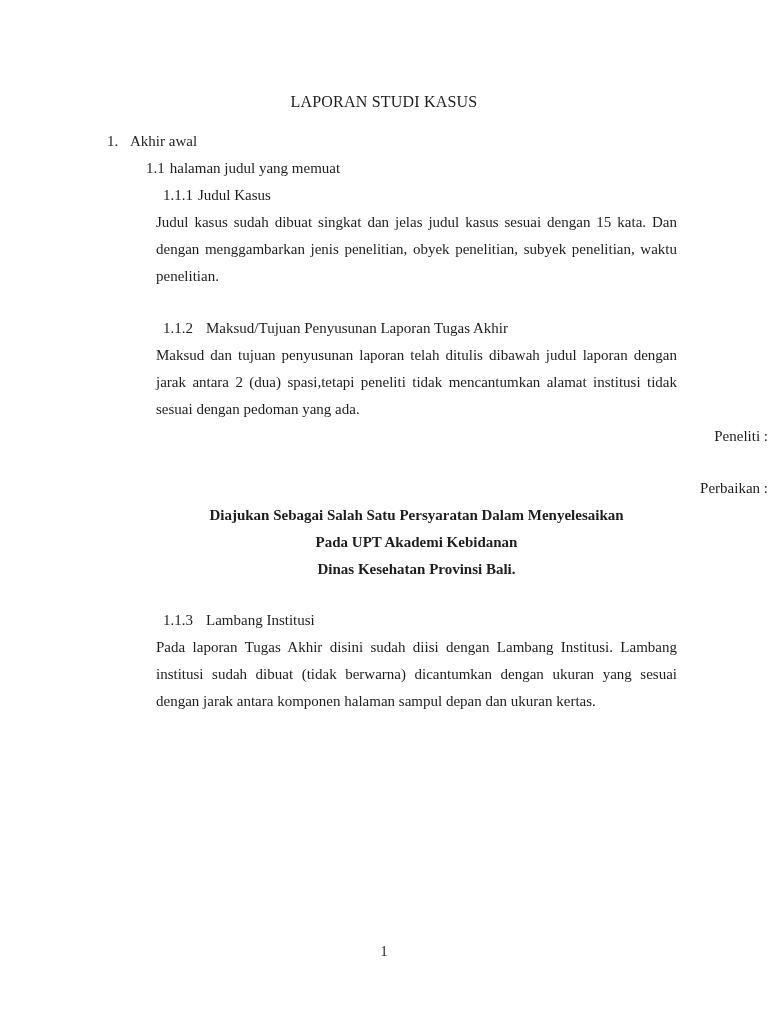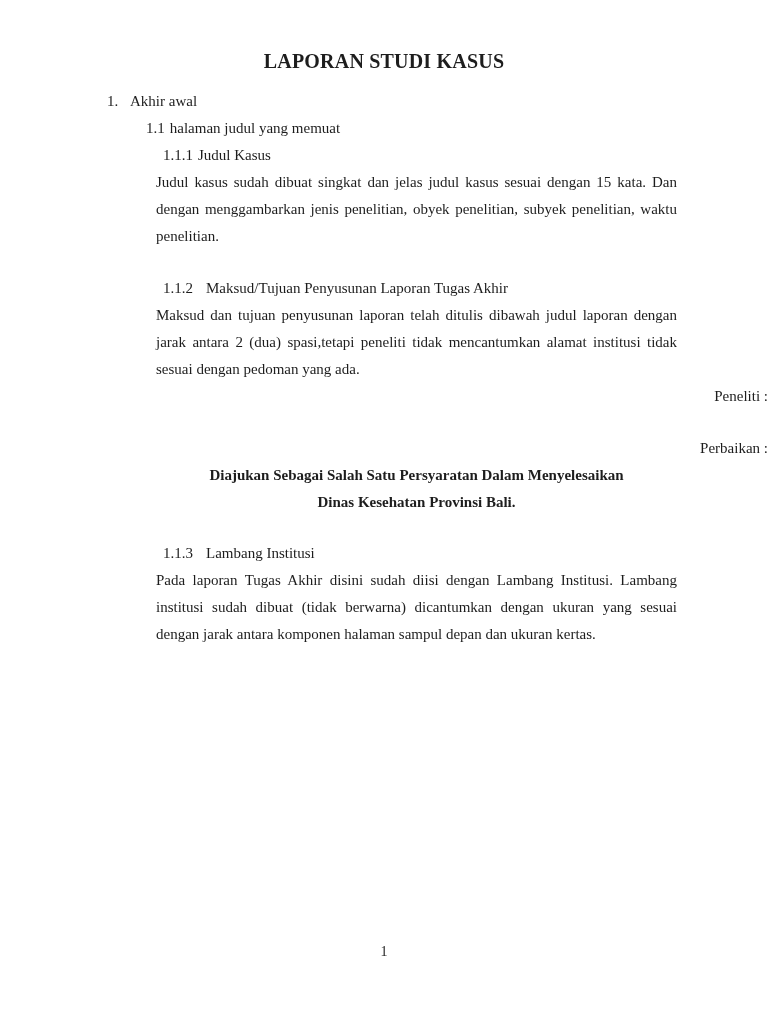--- a/index.html
+++ b/index.html
@@ -12,24 +12,24 @@
     width: 768px;
     height: 1024px;
     background: #ffffff;
     overflow: hidden;
     font-family: "Liberation Serif", serif;
     font-size: 15px;
     color: #1d1d1d;
   }
   .doc-title {
     margin: 0;
-    padding-top: 48px;
+    padding-top: 88px;
     text-align: center;
-    font-size: 20px;
-    font-weight: bold;
+    font-size: 16px;
+    font-weight: normal;
     line-height: 27px;
     letter-spacing: 0.2px;
   }
   .l1 {
     margin-top: 13px;
     margin-left: 107px;
     line-height: 27px;
   }
   .l1 .num {
     display: inline-block;
@@ -105,20 +105,21 @@
   </div>
   <p class="para">Maksud dan tujuan penyusunan laporan telah ditulis dibawah judul laporan dengan jarak antara 2 (dua) spasi,tetapi peneliti tidak mencantumkan alamat institusi tidak sesuai dengan pedoman yang ada.</p>
 
   <div class="plain-label">Peneliti :</div>
 
 
   <div class="plain-label gap-block">Perbaikan :</div>
 
   <div class="stmt">
     <div>Diajukan Sebagai Salah Satu Persyaratan Dalam Menyelesaikan</div>
+    <div>Pada UPT Akademi Kebidanan</div>
     <div>Dinas Kesehatan Provinsi Bali.</div>
   </div>
 
   <div class="sec-heading gap-block-sm">
     <span>1.1.3</span><span class="gap-lg">Lambang Institusi</span>
   </div>
   <p class="para">Pada laporan Tugas Akhir disini sudah diisi dengan Lambang Institusi. Lambang institusi sudah dibuat (tidak berwarna) dicantumkan dengan ukuran yang sesuai dengan jarak antara komponen halaman sampul depan dan ukuran kertas.</p>
 
   <div class="page-number">1</div>
 

